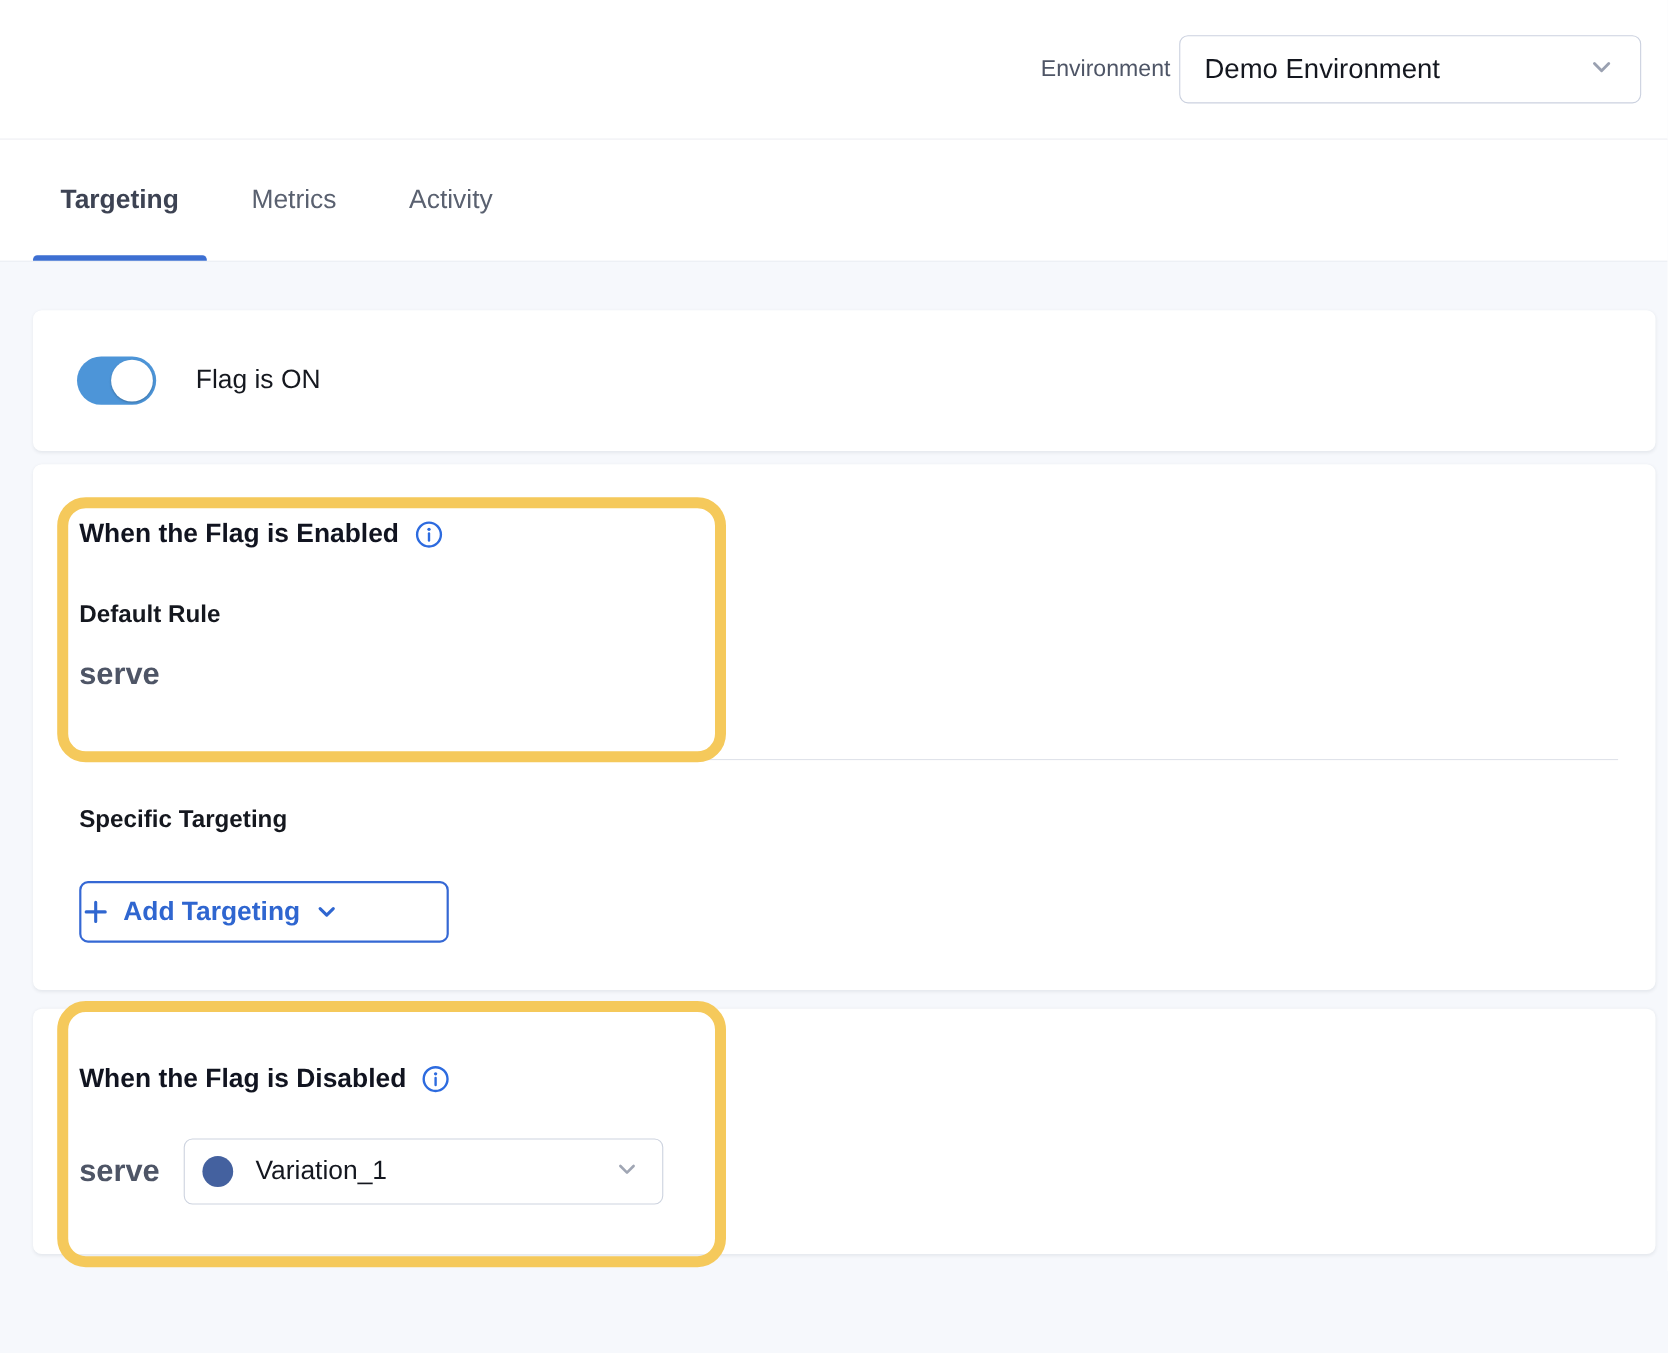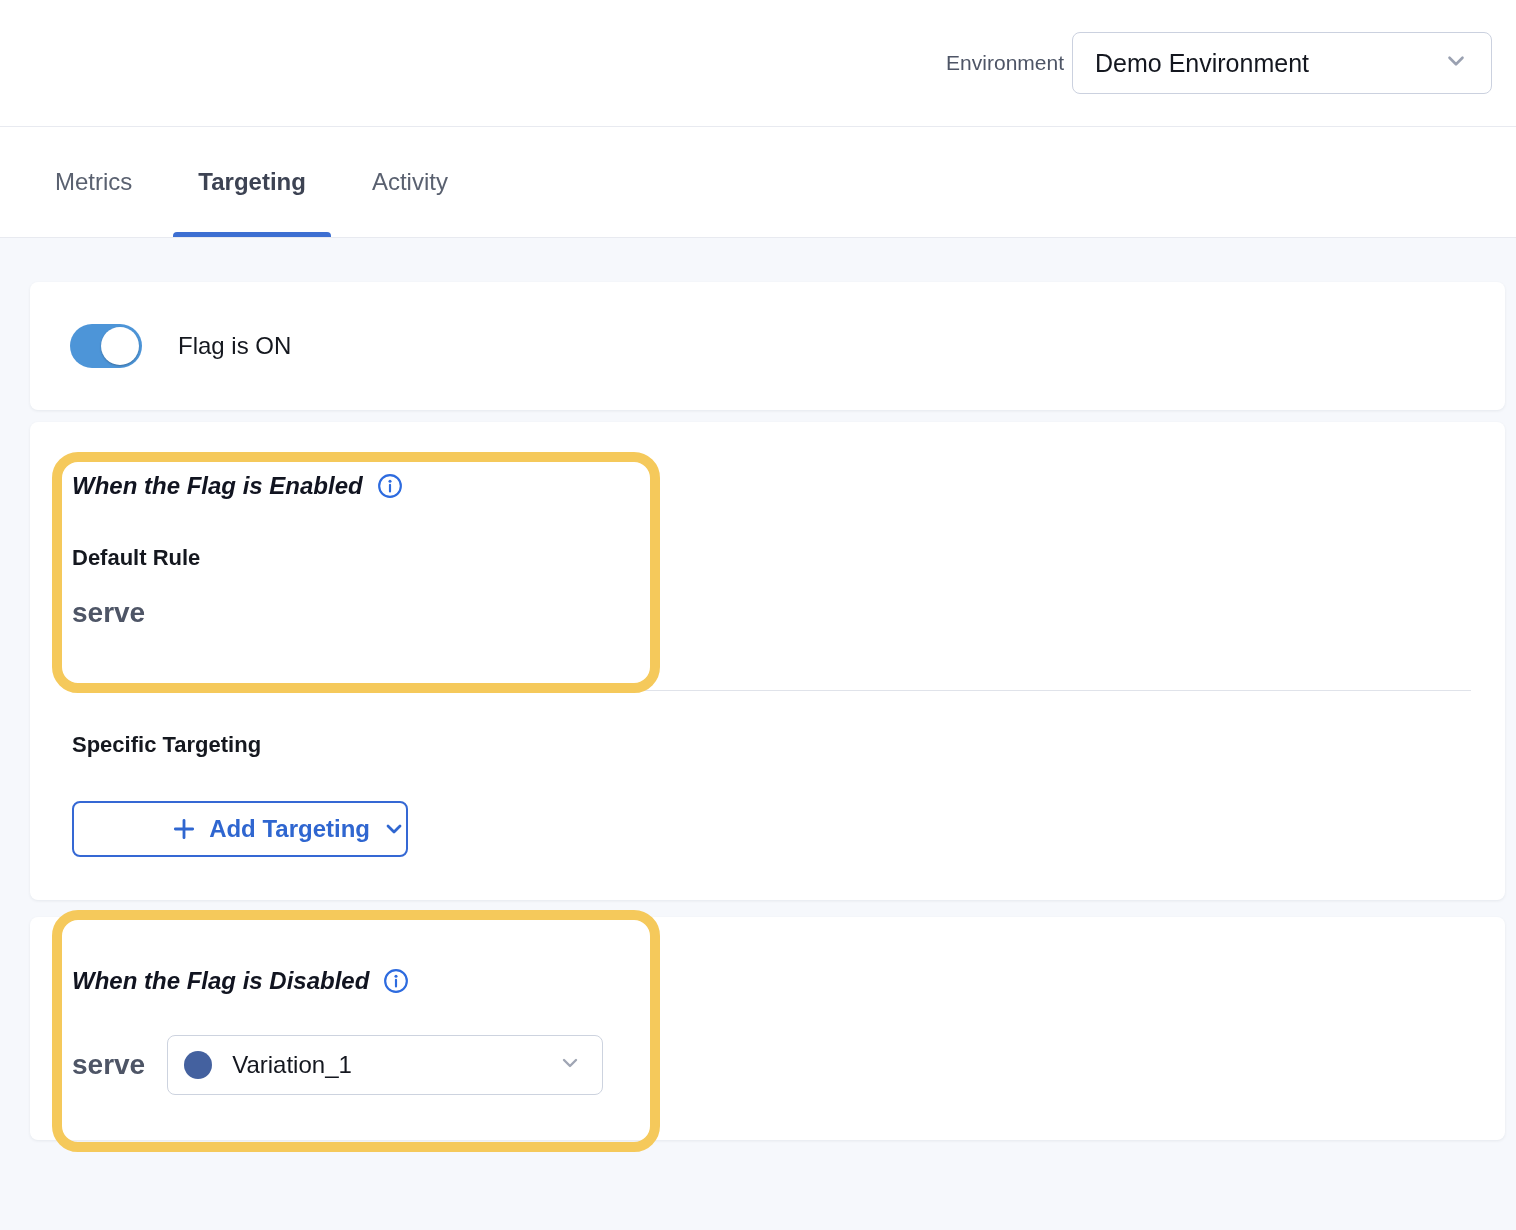--- a/index.html
+++ b/index.html
@@ -129,21 +129,20 @@
     position:absolute;
     display:flex;
     align-items:center;
     gap:14px;
     z-index:2;
   }
   .section-title {
     font-size:24px;
     font-weight:700;
     color:#111420;
-    font-style:italic;
   }
   .info-icon { display:inline-flex; cursor:pointer; }
 
   .sub-title {
     position:absolute;
     font-size:22px;
     font-weight:700;
     color:#15181f;
     z-index:2;
   }
@@ -193,21 +192,21 @@
 
   .add-targeting-btn {
     position:absolute;
     left:42px; top:379px;
     width:336px; height:56px;
     border:2px solid #3568d4;
     border-radius:8px;
     background:#ffffff;
     display:flex;
     align-items:center;
-    justify-content:flex-end;
+    justify-content:flex-start;
     gap:12px;
     cursor:pointer;
     z-index:2;
   }
   .add-targeting-btn .btn-label {
     font-size:24px;
     font-weight:700;
     color:#2f66d0;
   }
 
@@ -225,22 +224,22 @@
     <span class="value">Demo Environment</span>
     <span class="chev">
       <svg width="26" height="26" viewBox="0 0 24 24" fill="none">
           <path d="M6 9l6 6 6-6" stroke="#9aa1b1" stroke-width="2.4" stroke-linecap="round" stroke-linejoin="round"></path>
         </svg>
     </span>
   </div>
 </div>
 
 <div class="tabbar">
+  <div class="tab active">Targeting</div>
   <div class="tab">Metrics</div>
-  <div class="tab active">Targeting</div>
   <div class="tab">Activity</div>
 </div>
 
 <div class="main">
 
   <div class="card card-flag">
     <div class="toggle">
       <div class="knob"></div>
     </div>
     <span class="flag-label">Flag is ON</span>

